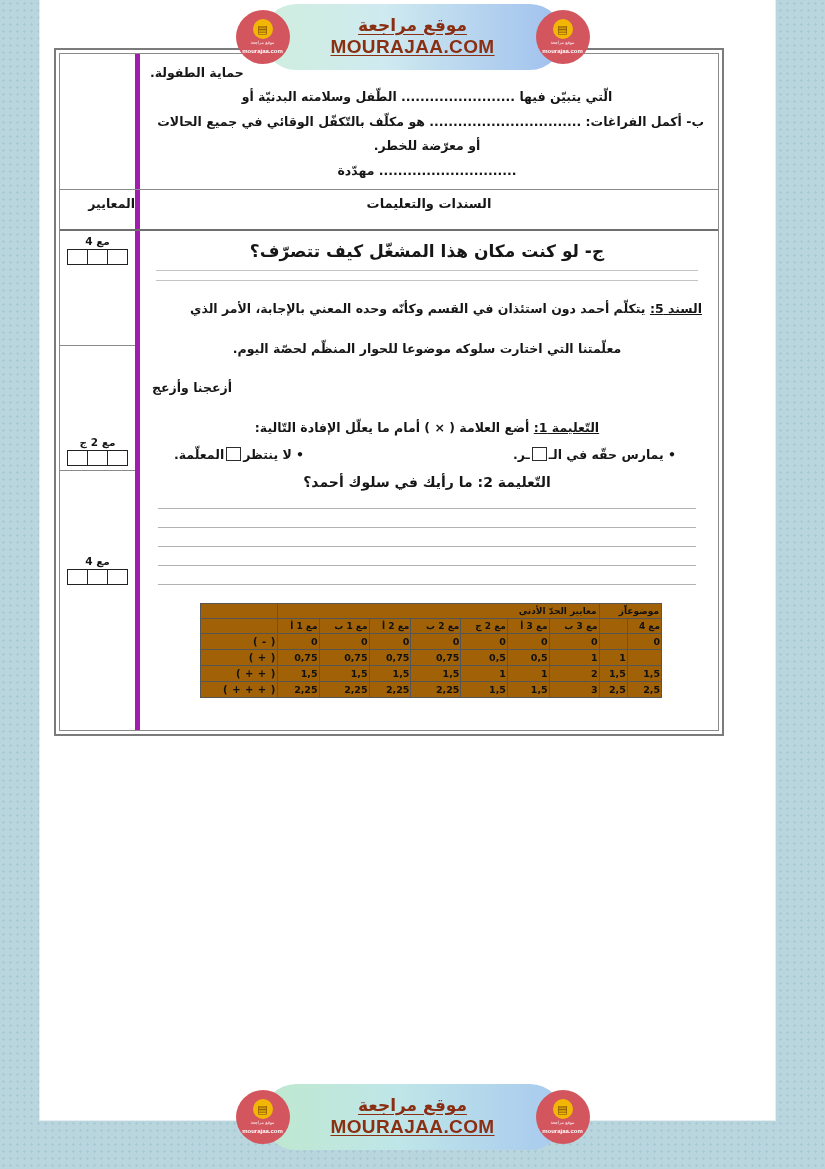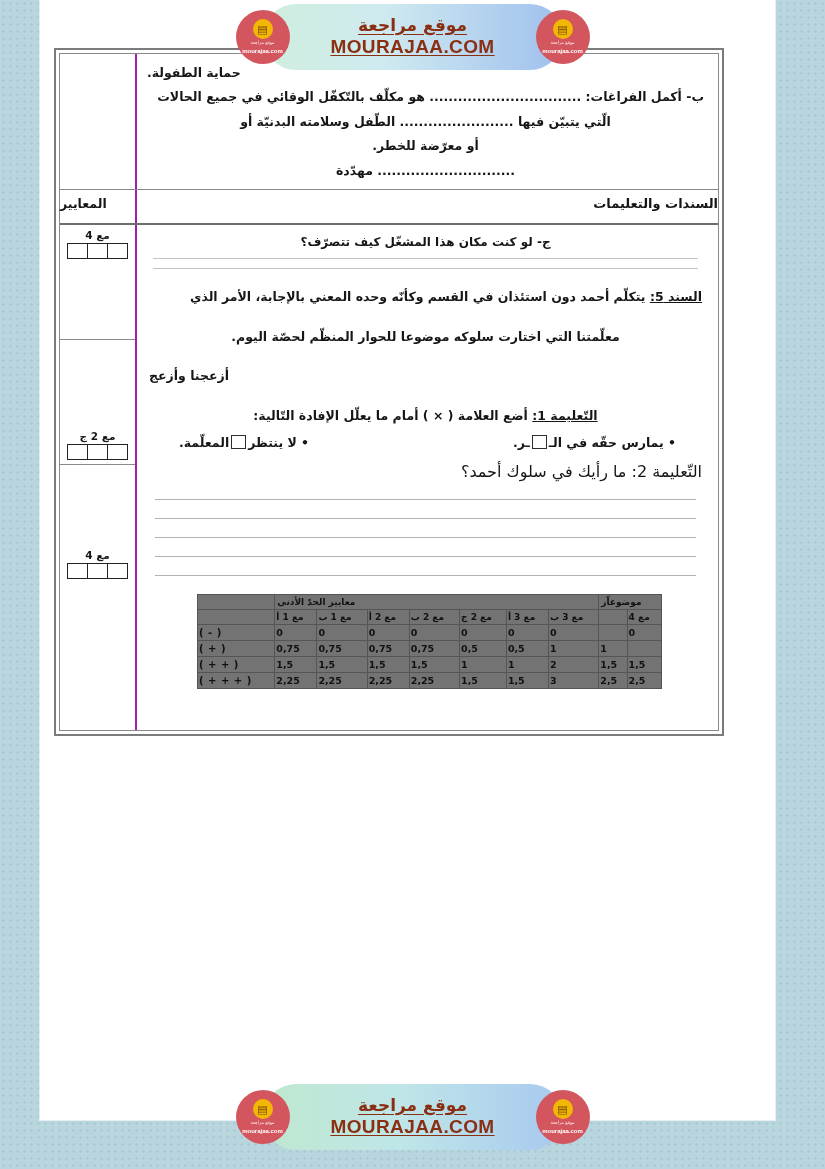--- a/index.html
+++ b/index.html
@@ -24,60 +24,60 @@
   }
   
   .doc{
     position:absolute;left:14px;top:48px;width:670px;height:688px;
     border:2px solid #7b7b7b;
     background:#fff;
     box-sizing:border-box;
   }
   .doc-inner{position:absolute;inset:3px;border:1px solid #8a8a8a;box-sizing:border-box;display:flex;flex-direction:column;}
   .band{display:flex;width:100%;box-sizing:border-box;}
-  .col-main{flex:1 1 auto;border-left:2px solid #a21caf;box-sizing:border-box;position:relative;}
+  .col-main{flex:1 1 auto;border-left:5px solid #a21caf;box-sizing:border-box;position:relative;}
   .col-crit{width:75px;flex:0 0 75px;box-sizing:border-box;position:relative;}
 
   .row-top{border-bottom:1px solid #8a8a8a;}
   .row-head{border-bottom:2px solid #6e6e6e;}
   .row-body{flex:1 1 auto;}
 
   
   .ar{
     font-family:"DejaVu Sans","Liberation Sans",sans-serif;
     direction:rtl;text-align:right;color:#161616;
   }
   .fill-text{padding:7px 14px 6px 10px;line-height:1.95;font-size:12.5px;font-weight:600;}
   .fill-text .ln{display:block;}
   .t-right{text-align:right;}
   .t-center{text-align:center;}
   .t-left{text-align:left;}
 
   .head-main{
-    font-size:13px;font-weight:700;padding:6px 0 12px;
+    text-align:center;font-size:13px;font-weight:700;padding:6px 0 18px;
   }
   .head-crit{
-    text-align:left;font-size:12.5px;font-weight:700;padding:6px 0 7px;
+    text-align:right;font-size:12.5px;font-weight:700;padding:6px 0 7px;
   }
 
   .body-main{padding:8px 16px 4px 12px;}
-  .line-q{font-size:12px;font-weight:700;text-align:center;margin:2px 0 6px;}
+  .line-q{font-size:17px;font-weight:700;text-align:center;margin:2px 0 6px;}
   .rule{height:1px;background:#9a9a9a;margin:9px 4px;opacity:.75;}
   .rule.soft{background:#b0b0b0;}
   .para{font-size:12.5px;font-weight:600;line-height:1.9;margin:16px 0 2px;}
   .para .u{text-decoration:underline;}
   .bullets{font-size:12.5px;font-weight:600;line-height:2.1;margin:2px 0 0;}
   .bl-row{display:flex;justify-content:space-between;gap:16px;padding:0 26px 0 22px;}
-  .bl{white-space:nowrap;margin-left:8px;}
+  .bl{white-space:nowrap;}
   .box{
     display:inline-block;width:13px;height:12px;border:1px solid #2d2d2d;
     background:#fff;vertical-align:-2px;margin:0 2px;
   }
   .box.lg{width:17px;height:15px;vertical-align:-3px;}
-  .q2{font-size:16px;font-weight:400;text-align:right;margin:6px 0 2px;}
+  .q2{font-size:14px;font-weight:700;text-align:center;margin:6px 0 2px;}
 
   .answer-lines{margin:6px 6px 0 6px;}
   .answer-lines .aline{height:1px;background:#9d9d9d;margin:18px 0;opacity:.8;}
 
   
   .crit-cell{
     box-sizing:border-box;border-bottom:1px solid #8a8a8a;
     display:flex;flex-direction:column;align-items:center;
   }
   .crit-cell:last-child{border-bottom:none;}
@@ -90,24 +90,24 @@
 
   
   .grid-wrap{margin:10px 40px 0 48px;}
   table.grid{
     border-collapse:collapse;width:100%;
     font-size:9.5px;font-weight:700;color:#111;
     direction:rtl;
   }
   table.grid th,table.grid td{
     border:1px solid #555;
-    text-align:left;
+    text-align:right;
     padding:2px 1px;
     white-space:nowrap;
-    background:#737373;
+    background:#a16207;
   }
   table.grid th{font-size:9px;font-weight:700;}
   table.grid td.sign{font-size:10px;letter-spacing:.5px;}
   table.grid tr.hdr-top th{padding:2px 2px;}
 
   
   .wm{
     position:absolute;left:0;width:825px;height:70px;
     display:flex;align-items:center;justify-content:center;
     pointer-events:none;
@@ -156,22 +156,22 @@
 
 <div class="sheet">
 
   <div class="doc">
     <div class="doc-inner">
 
       <div class="band row-top">
         <div class="col-main">
           <div class="ar fill-text">
             <span class="ln t-left">حماية الطفولة.</span>
+            <span class="ln t-center">الّتي يتبيّن فيها ........................ الطّفل وسلامته البدنيّة أو</span>
             <span class="ln t-right">ب- أكمل الفراغات: ................................ هو مكلّف بالتّكفّل الوقائي في جميع الحالات</span>
-            <span class="ln t-center">الّتي يتبيّن فيها ........................ الطّفل وسلامته البدنيّة أو</span>
             <span class="ln t-center">أو معرّضة للخطر.</span>
             <span class="ln t-center">............................. مهدّدة</span>
           </div>
         </div>
         <div class="col-crit"></div>
       </div>
 
       <div class="band row-head">
         <div class="col-main">
           <div class="ar head-main">السندات والتعليمات</div>

